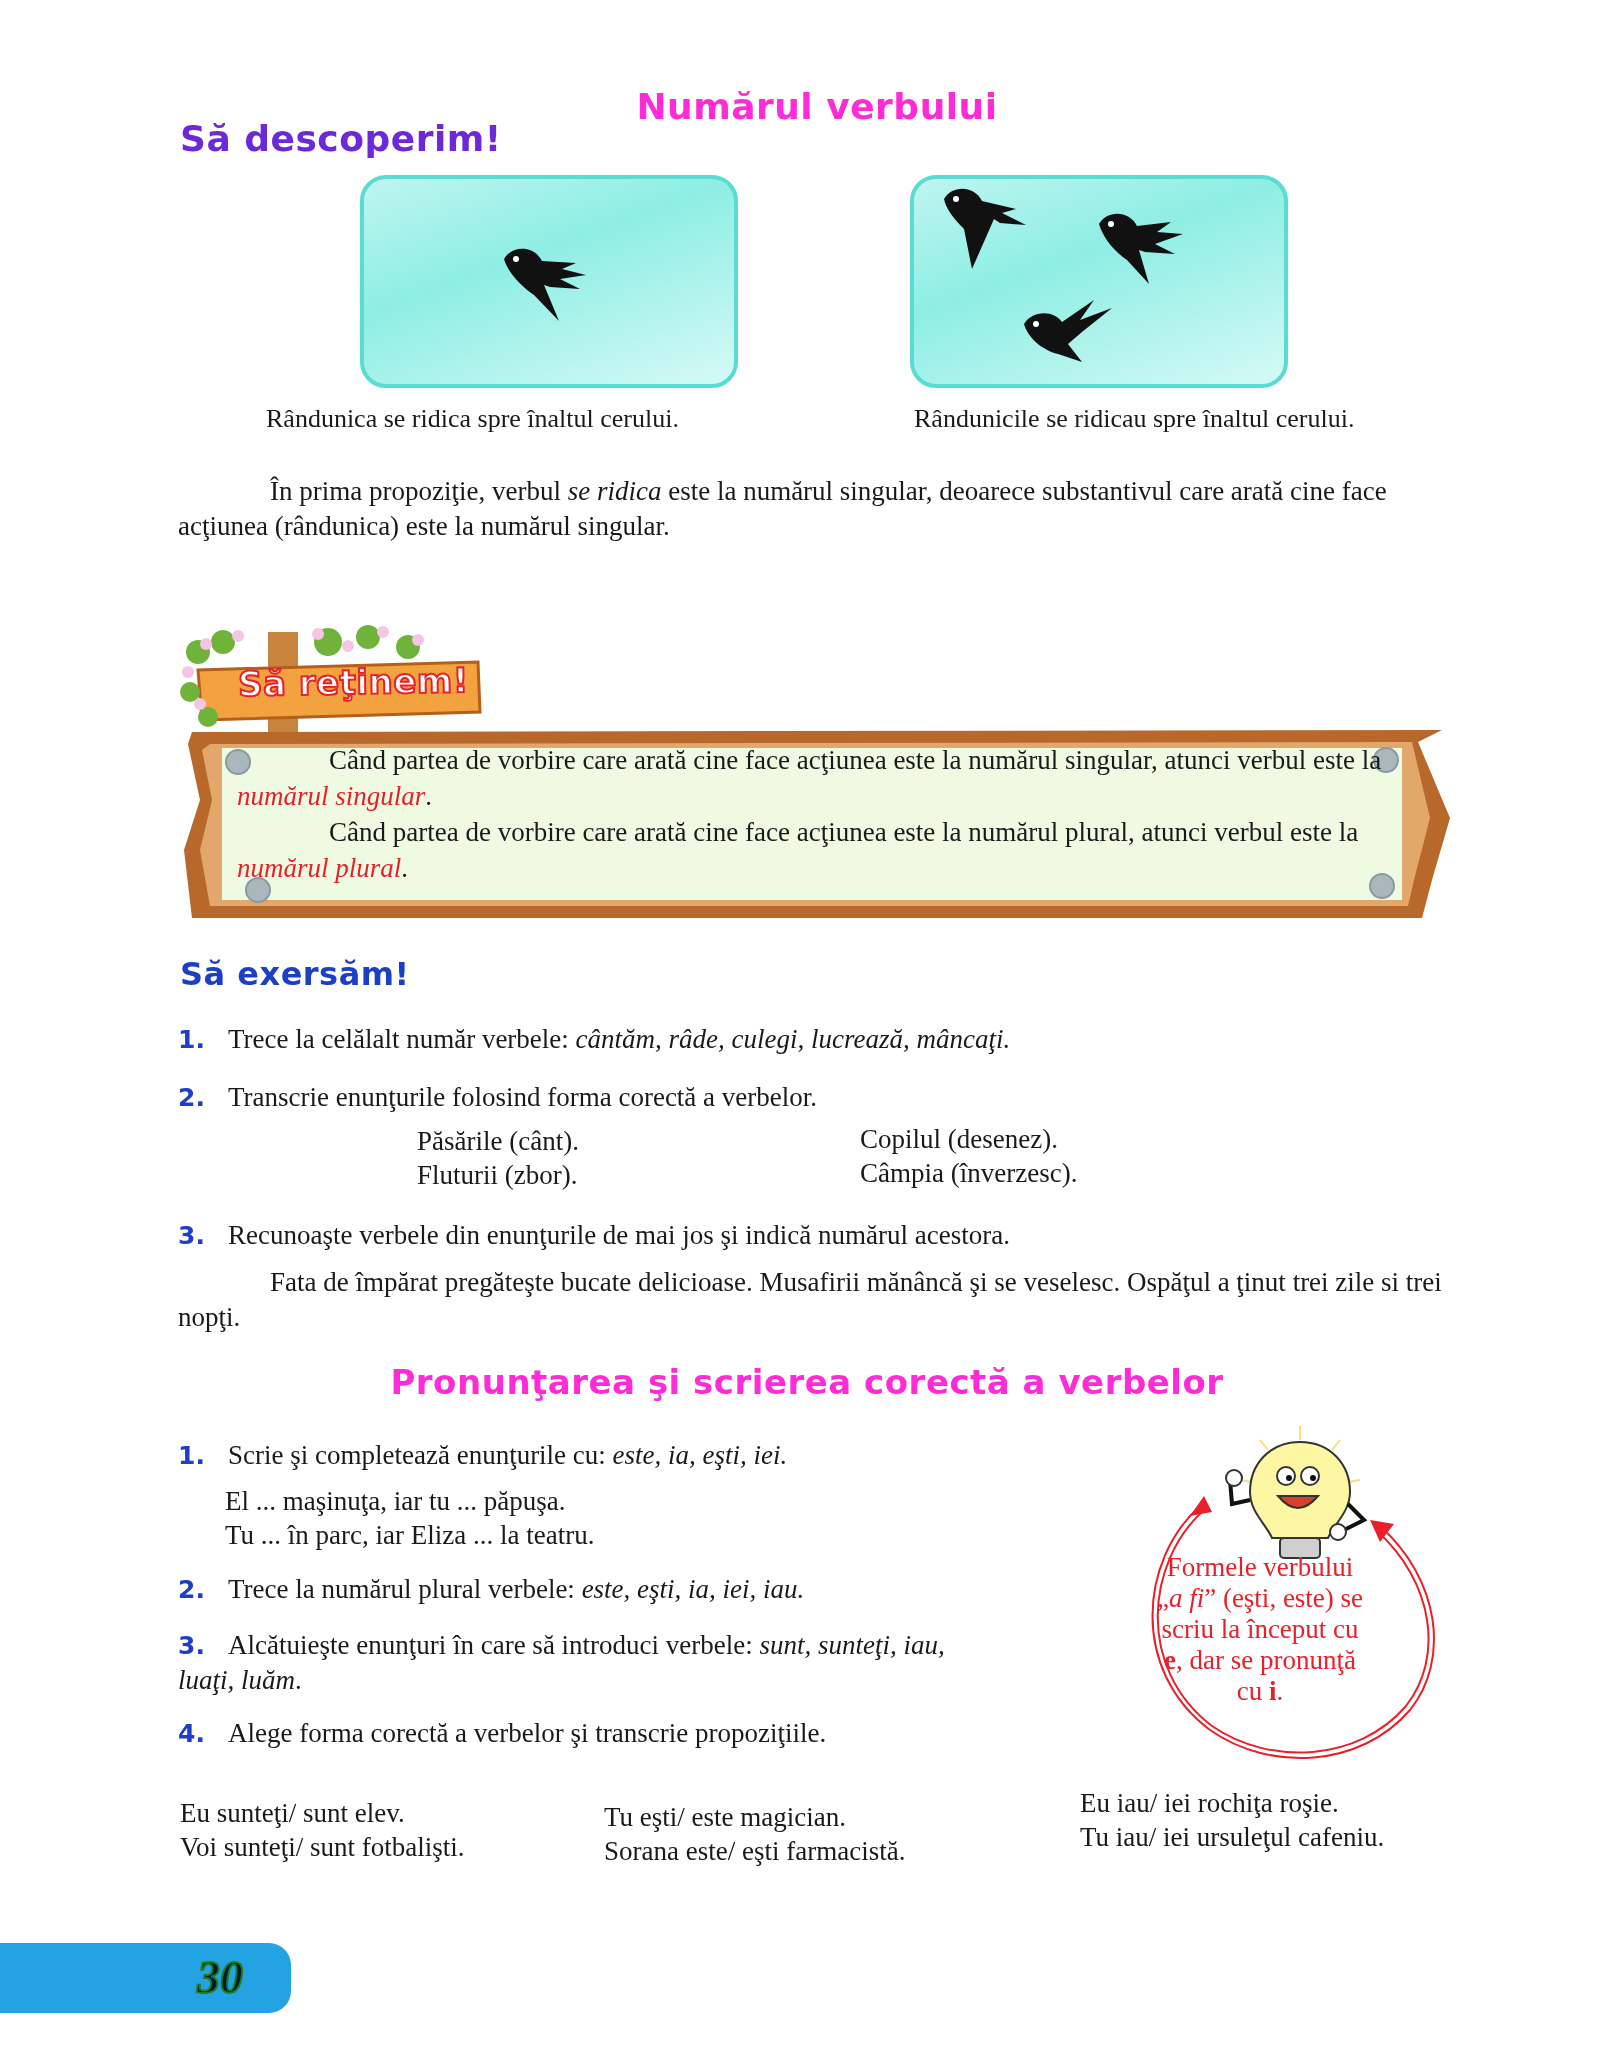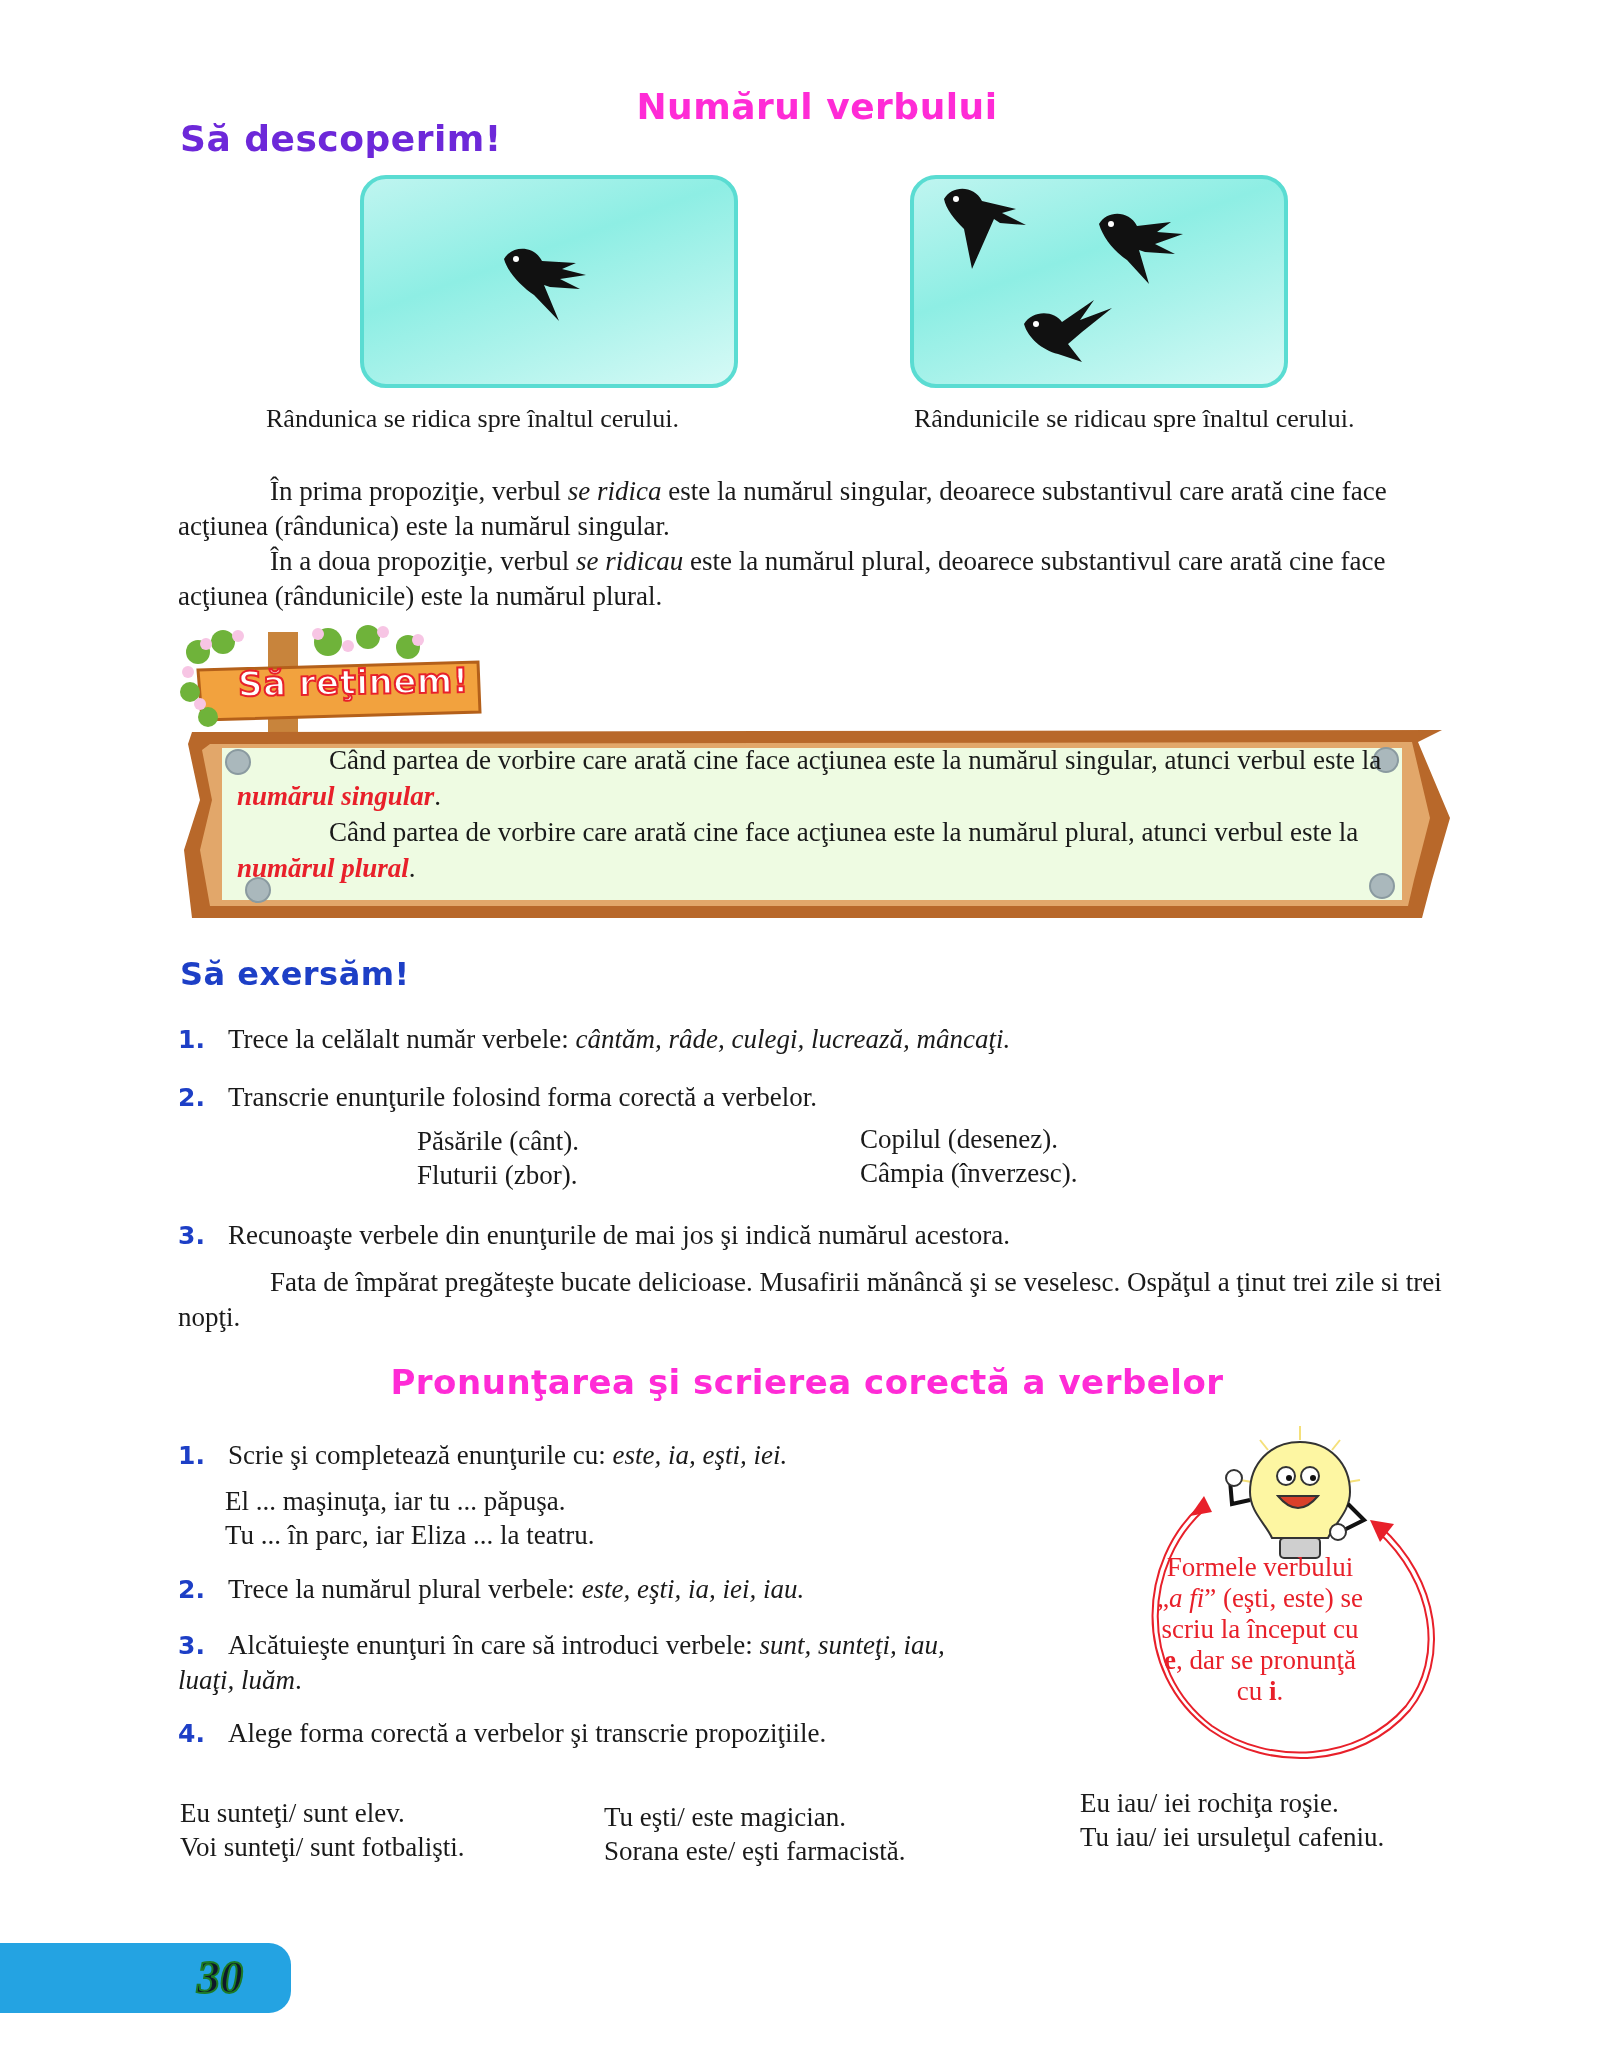--- a/index.html
+++ b/index.html
@@ -10,21 +10,21 @@
   .t-main { left:0; width:1614px; top:74px; text-align:center; font-size:36px; color:#ff2bd6; padding-left:20px; box-sizing:border-box;margin-top:12px; }
   .t-discover { left:180px; top:118px; font-size:36px; color:#6d28d9; }
   .sky { border:4px solid #5adcd2; border-radius:26px; overflow:hidden;
          background: linear-gradient(160deg,#bff5f0 0%, #8eeee4 40%, #a8f2ea 62%, #d6faf6 100%); }
   .caption { font-size:26px; }
   .para { font-size:27px; line-height:35px; }
   .indent { text-indent:92px; }
   .scroll { left:182px; top:730px; width:1268px; height:190px; }
   .scroll-body { position:absolute; left:0; top:0; width:100%; height:100%; }
   .scroll-text { position:absolute; left:55px; top:12px; width:1165px; font-size:27px; line-height:36px; z-index:3; }
-  .red { color:#e8202a; font-weight:bold; font-style:italic; }
+  .red { color:#e8202a; font-weight:normal; font-style:italic; }
   .t-exercise { left:180px; top:955px; font-size:32px; color:#1d3fc6; }
   .num { font-family:"DejaVu Sans", "Liberation Sans", sans-serif; font-weight:bold; color:#1d3fc6; font-size:25px; display:inline-block; width:50px; }
   .item { font-size:27px; line-height:34px; }
   .t-pron { left:0; width:1614px; top:1362px; text-align:center; font-size:34px; color:#ff2bd6; box-sizing:border-box; }
   .page-tab { left:0; top:1943px; width:291px; height:70px; background:#24a3e2; border-radius:0 22px 22px 0; }
   .page-num { right:48px; top:8px; font-family:Liberation Serif, serif; font-weight:bold; font-style:italic; font-size:46px; color:#0f172a;
               -webkit-text-stroke:2px #1d7a25; }
   .tip-text { left:1120px; top:1552px; width:280px; text-align:center; color:#e8202a; font-size:27px; line-height:31px; }
   i { font-style:italic; }
 </style>
@@ -56,21 +56,20 @@
       <path d="M0,10 C8,-4 30,-4 38,8 L70,-14 L56,6 L88,-6 L58,18 L44,30 L58,48 L34,40 C18,36 4,24 0,10Z" fill="#111"></path>
       <circle cx="12" cy="10" r="3" fill="#fff"></circle>
     </g>
   </svg>
 </div>
 <div class="abs caption" style="left:266px;top:404px;">Rândunica se ridica spre înaltul cerului.</div>
 <div class="abs caption" style="left:914px;top:404px;">Rândunicile se ridicau spre înaltul cerului.</div>
 
 <div class="abs para" style="left:178px;top:474px;width:1274px;">
   <div class="indent"><span>În prima propoziţie, verbul </span><i>se ridica</i><span> este la numărul singular, deoarece substantivul care arată cine face acţiunea (rândunica) este la numărul singular.</span></div>
-  <div class="indent"><span>În a doua propoziţie, verbul </span><i>se ridicau</i><span> este la numărul plural, deoarece substantivul care arată cine face acţiunea (rândunicile) este la numărul plural.</span></div>
 </div>
 
 <div class="abs" style="left:178px;top:622px;width:310px;height:110px;">
   <svg width="310" height="110" viewBox="0 0 310 110">
     <rect x="90" y="10" width="30" height="100" fill="#c8843c"></rect>
     <path d="M20,48 L300,40 L302,90 L24,98 Z" fill="#f2a23e" stroke="#b4601a" stroke-width="3"></path>
     <g fill="#6fb33a">
       <circle cx="20" cy="30" r="12"></circle>
         <circle cx="45" cy="20" r="12"></circle>
         <circle cx="150" cy="20" r="14"></circle>

